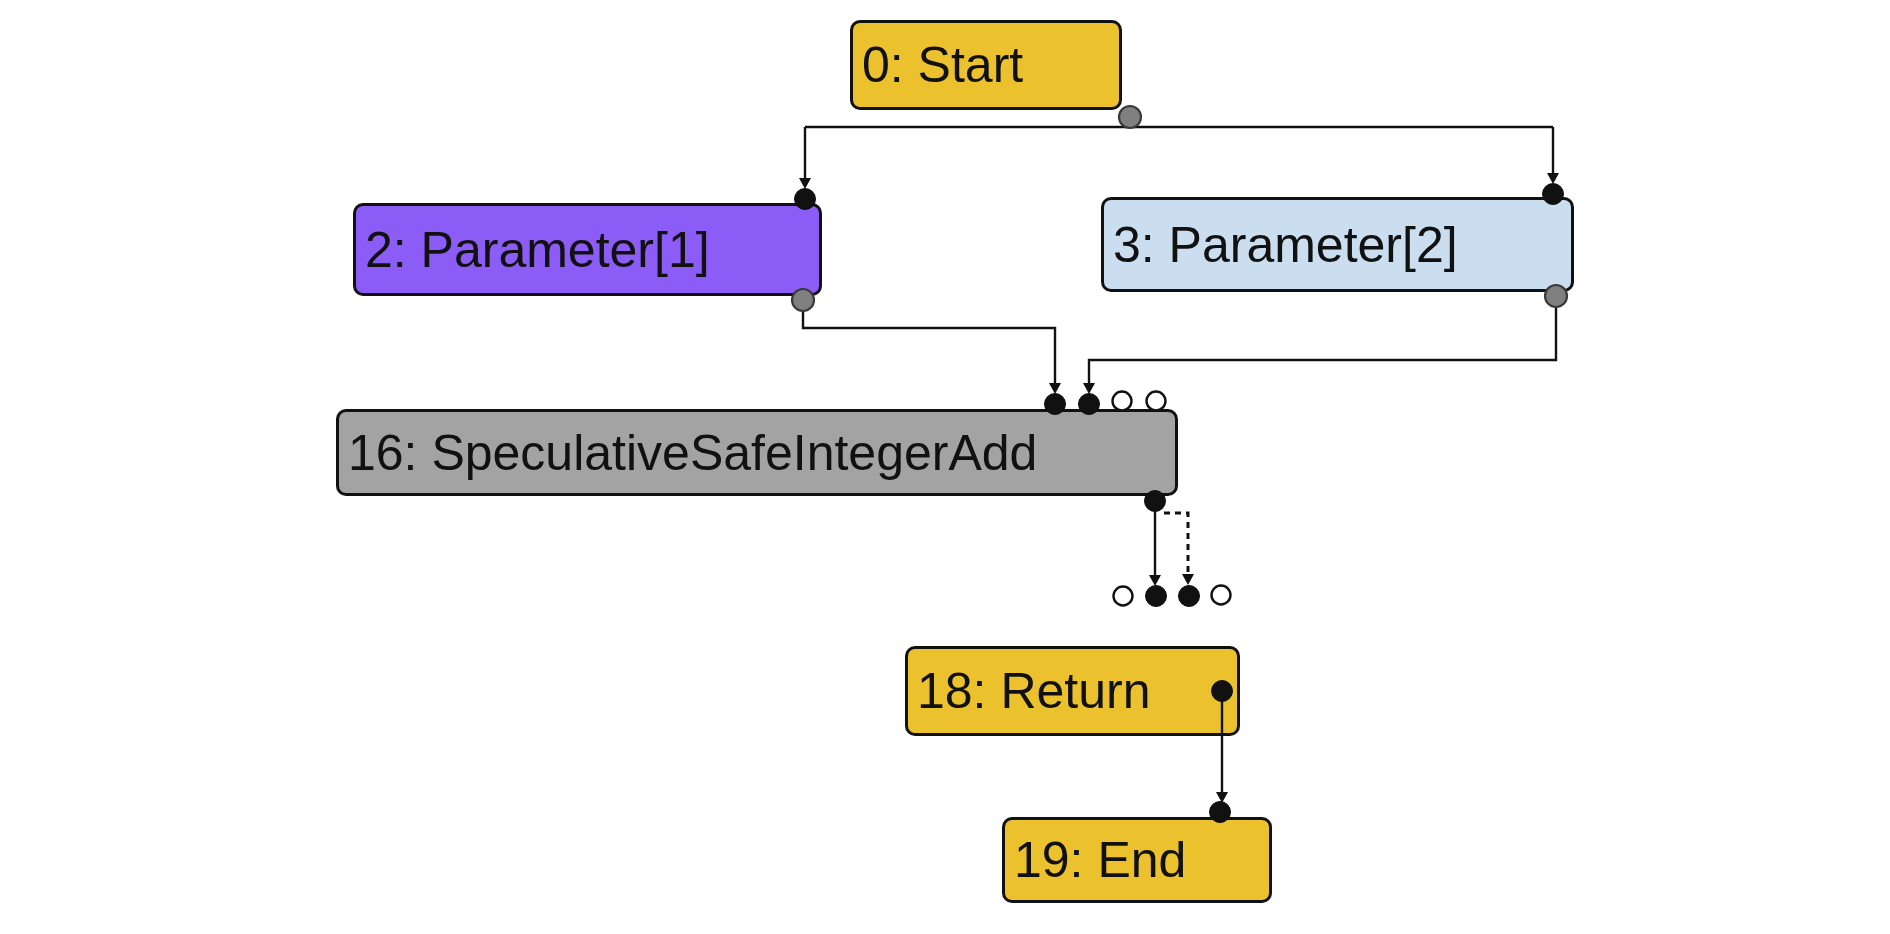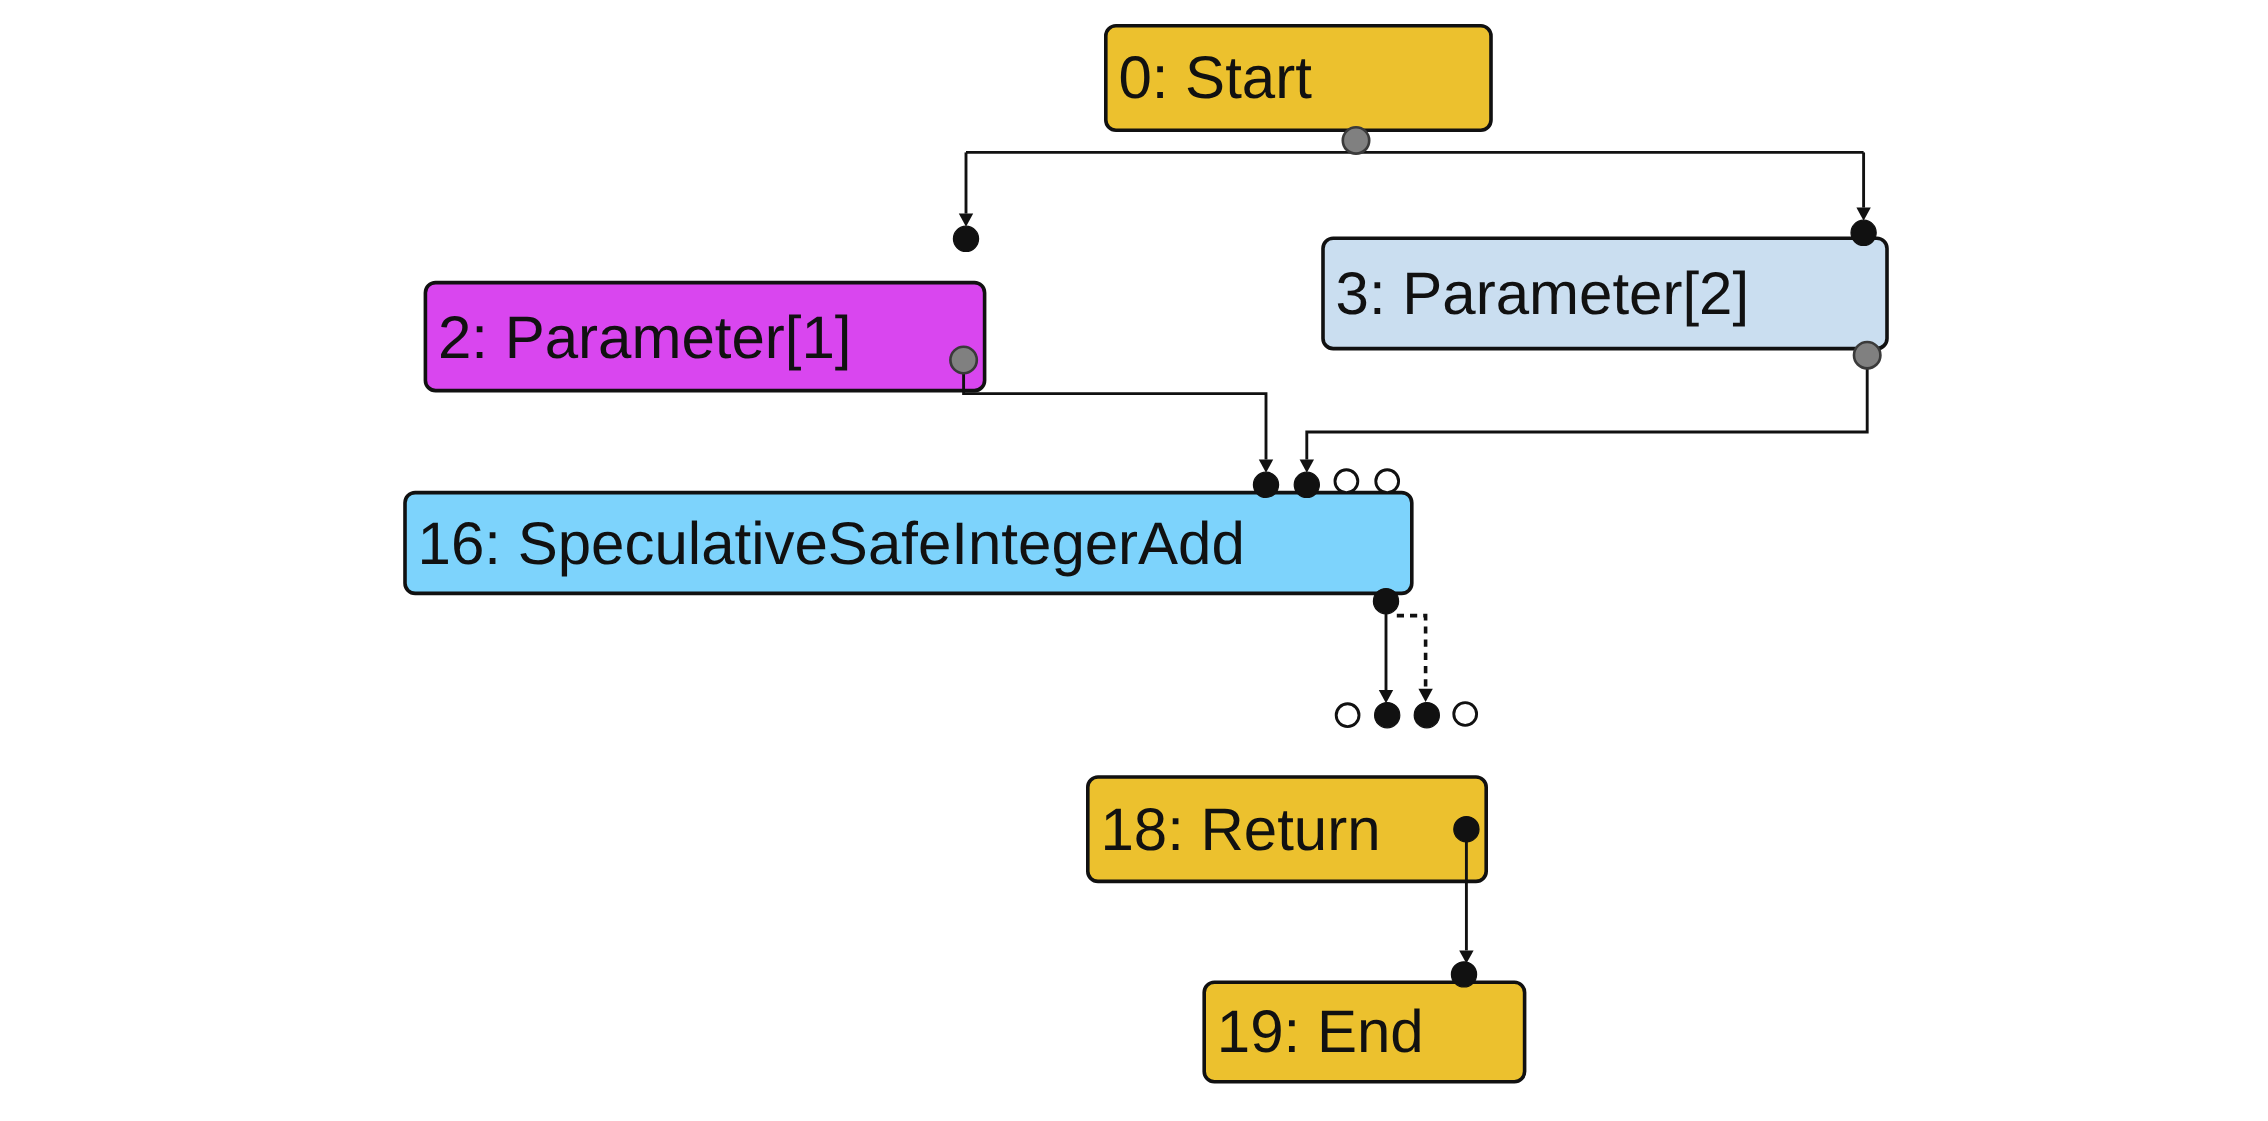--- a/index.html
+++ b/index.html
@@ -24,21 +24,21 @@
     align-items: center;
     z-index: 1;
   }
   .node .label {
     font-size: 50px;
     line-height: 1;
     color: #111111;
     padding-left: 9px;
     white-space: nowrap;
   }
-  #node-start  { left: 920px;  top: 20px;  width: 324px; height: 90px; }
+  #node-start  { left: 850px;  top: 20px;  width: 272px; height: 90px; }
   #node-param1 { left: 353px;  top: 203px; width: 469px; height: 93px; }
   #node-param2 { left: 1101px; top: 197px; width: 473px; height: 95px; }
   #node-add    { left: 336px;  top: 409px; width: 842px; height: 87px; }
   #node-return { left: 905px;  top: 598px; width: 335px; height: 90px; }
   #node-end    { left: 969px;  top: 817px; width: 270px; height: 86px; }
 
   svg.overlay {
     position: absolute;
     left: 0; top: 0;
     width: 1890px;
@@ -62,29 +62,29 @@
 </style>
 </head>
 <body>
 
 <div class="canvas">
 
   <div class="node" id="node-start" style="background-color: rgb(236, 193, 46);">
     <span class="label">0: Start</span>
   </div>
 
-  <div class="node" id="node-param1" style="background-color: #d946ef; margin-top: 31px;">
+  <div class="node" id="node-param1" style="background-color: #8b5cf6;">
     <span class="label">2: Parameter[1]</span>
   </div>
 
   <div class="node" id="node-param2" style="background-color: rgb(202, 222, 240);">
     <span class="label">3: Parameter[2]</span>
   </div>
 
-  <div class="node" id="node-add" style="background-color: #7dd3fc;">
+  <div class="node" id="node-add" style="background-color: #a3a3a3;">
     <span class="label">16: SpeculativeSafeIntegerAdd</span>
   </div>
 
   <div class="node" id="node-return" style="background-color: rgb(236, 193, 46); margin-top: 48px;">
     <span class="label">18: Return</span>
   </div>
 
   <div class="node" id="node-end" style="background-color: rgb(236, 193, 46); margin-left: 33px;">
     <span class="label">19: End</span>
   </div>

